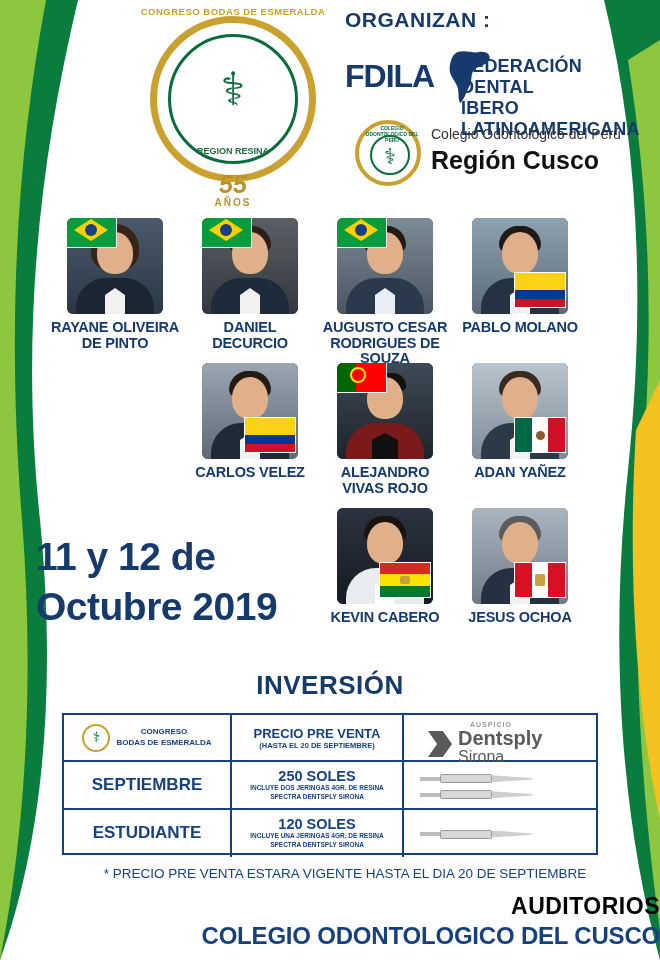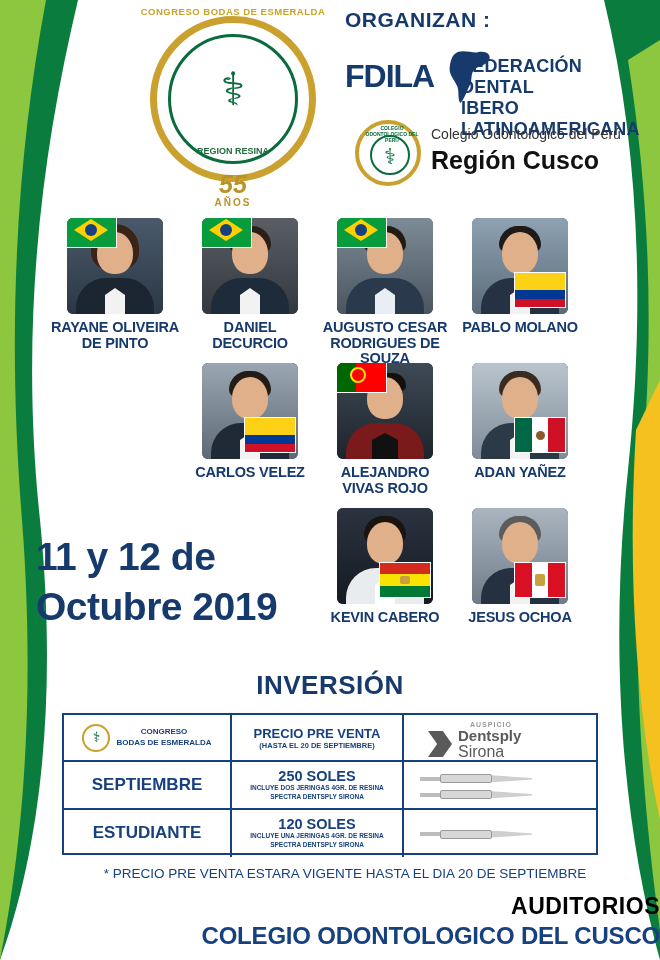--- a/index.html
+++ b/index.html
@@ -200,21 +200,21 @@
   .pt-price { font-size: 14.5px; font-weight: bold; color: #17407f; }
   .pt-note { font-size: 6.5px; font-weight: bold; color: #17407f; text-align: center; line-height: 1.35; }
 
   .dentsply { position: absolute; left: 24px; top: 6px; }
   .dent-aus { font-size: 7px; font-weight: bold; color: #999; letter-spacing: 1px; margin-left: 42px; }
   .dent-mark {
     position: absolute; left: 0; top: 10px; width: 24px; height: 26px;
     background: #5a5a5a;
     clip-path: polygon(0 0, 62% 0, 100% 50%, 62% 100%, 0 100%, 38% 50%);
   }
-  .dent-n1 { margin-left: 30px; font-size: 15px; font-weight: bold; color: #5a5a5a; line-height: 1.05; }
+  .dent-n1 { margin-left: 30px; font-size: 20px; font-weight: bold; color: #5a5a5a; line-height: 1.05; }
   .dent-n2 { margin-left: 30px; font-size: 16px; color: #5a5a5a; line-height: 1.05; }
 
   .syringe { position: absolute; height: 9px; }
   .syringe .barrel { position: absolute; left: 0; top: 0; width: 52px; height: 9px; background: #d8d8d8; border: 1px solid #9a9a9a; border-radius: 2px; }
   .syringe .plunger { position: absolute; left: -20px; top: 2.5px; width: 22px; height: 4px; background: #bdbdbd; }
   .syringe .tip { position: absolute; left: 52px; top: 1px; width: 40px; height: 7px; background: #cfcfcf; clip-path: polygon(0 0, 100% 40%, 100% 60%, 0 100%); }
 
   .footnote {
     position: absolute; left: 0; top: 866px; width: 660px; text-align: center;
     font-size: 13.5px; font-weight: normal; color: #17407f; margin-left: 15px;

